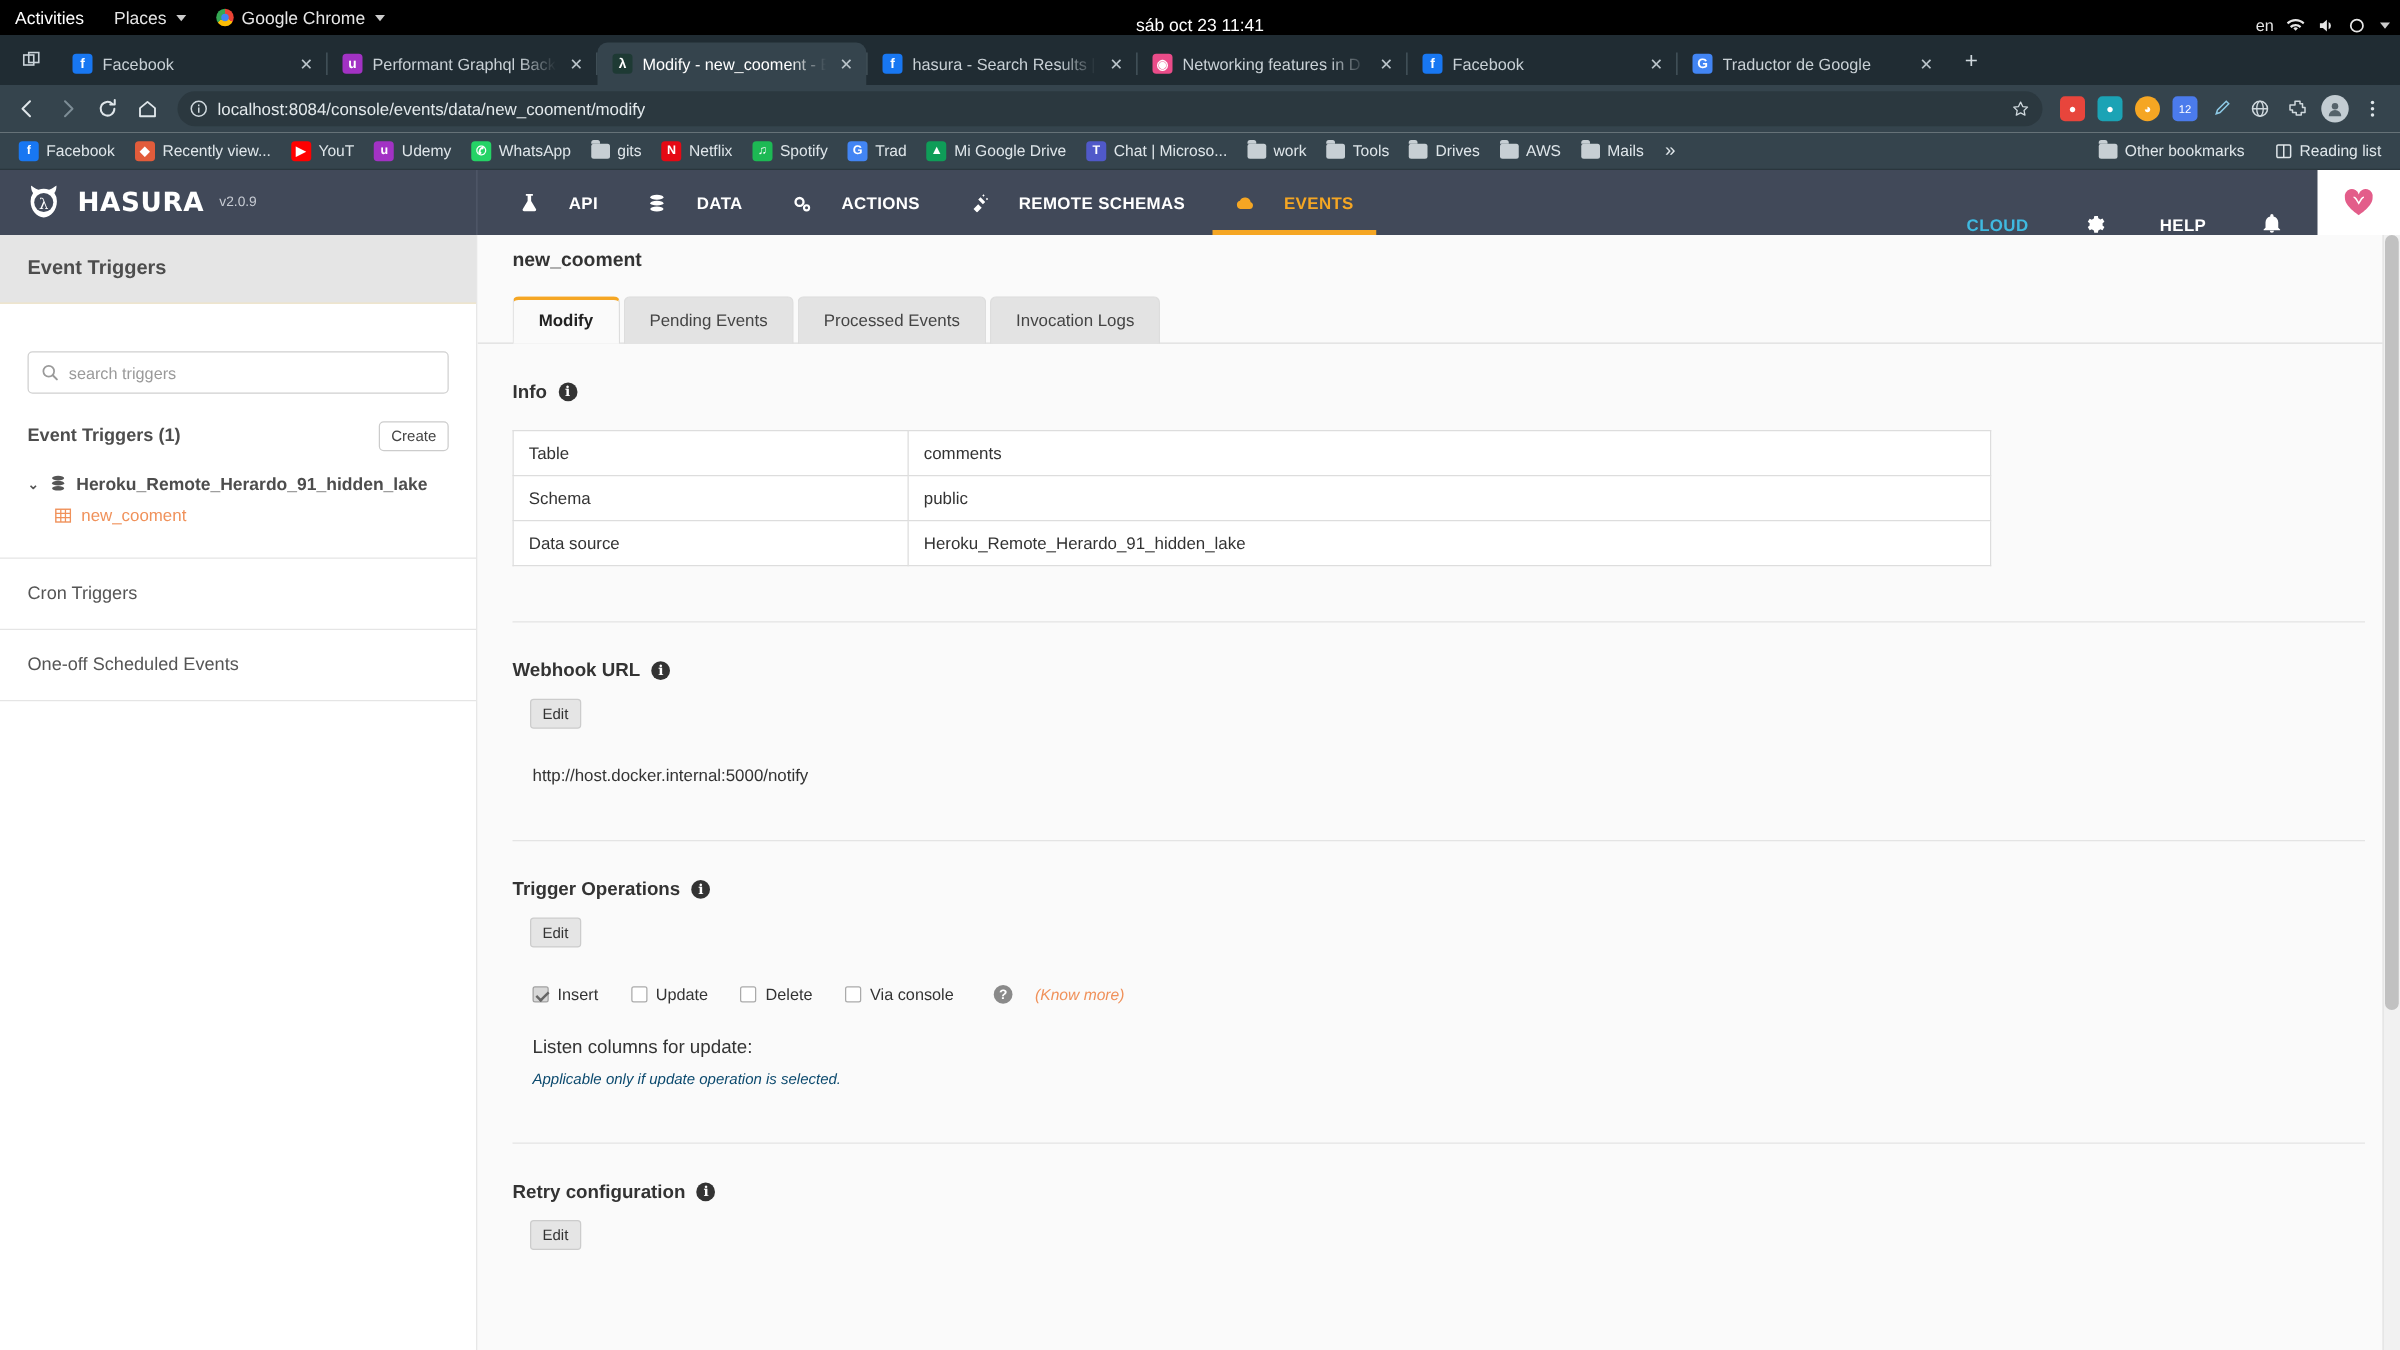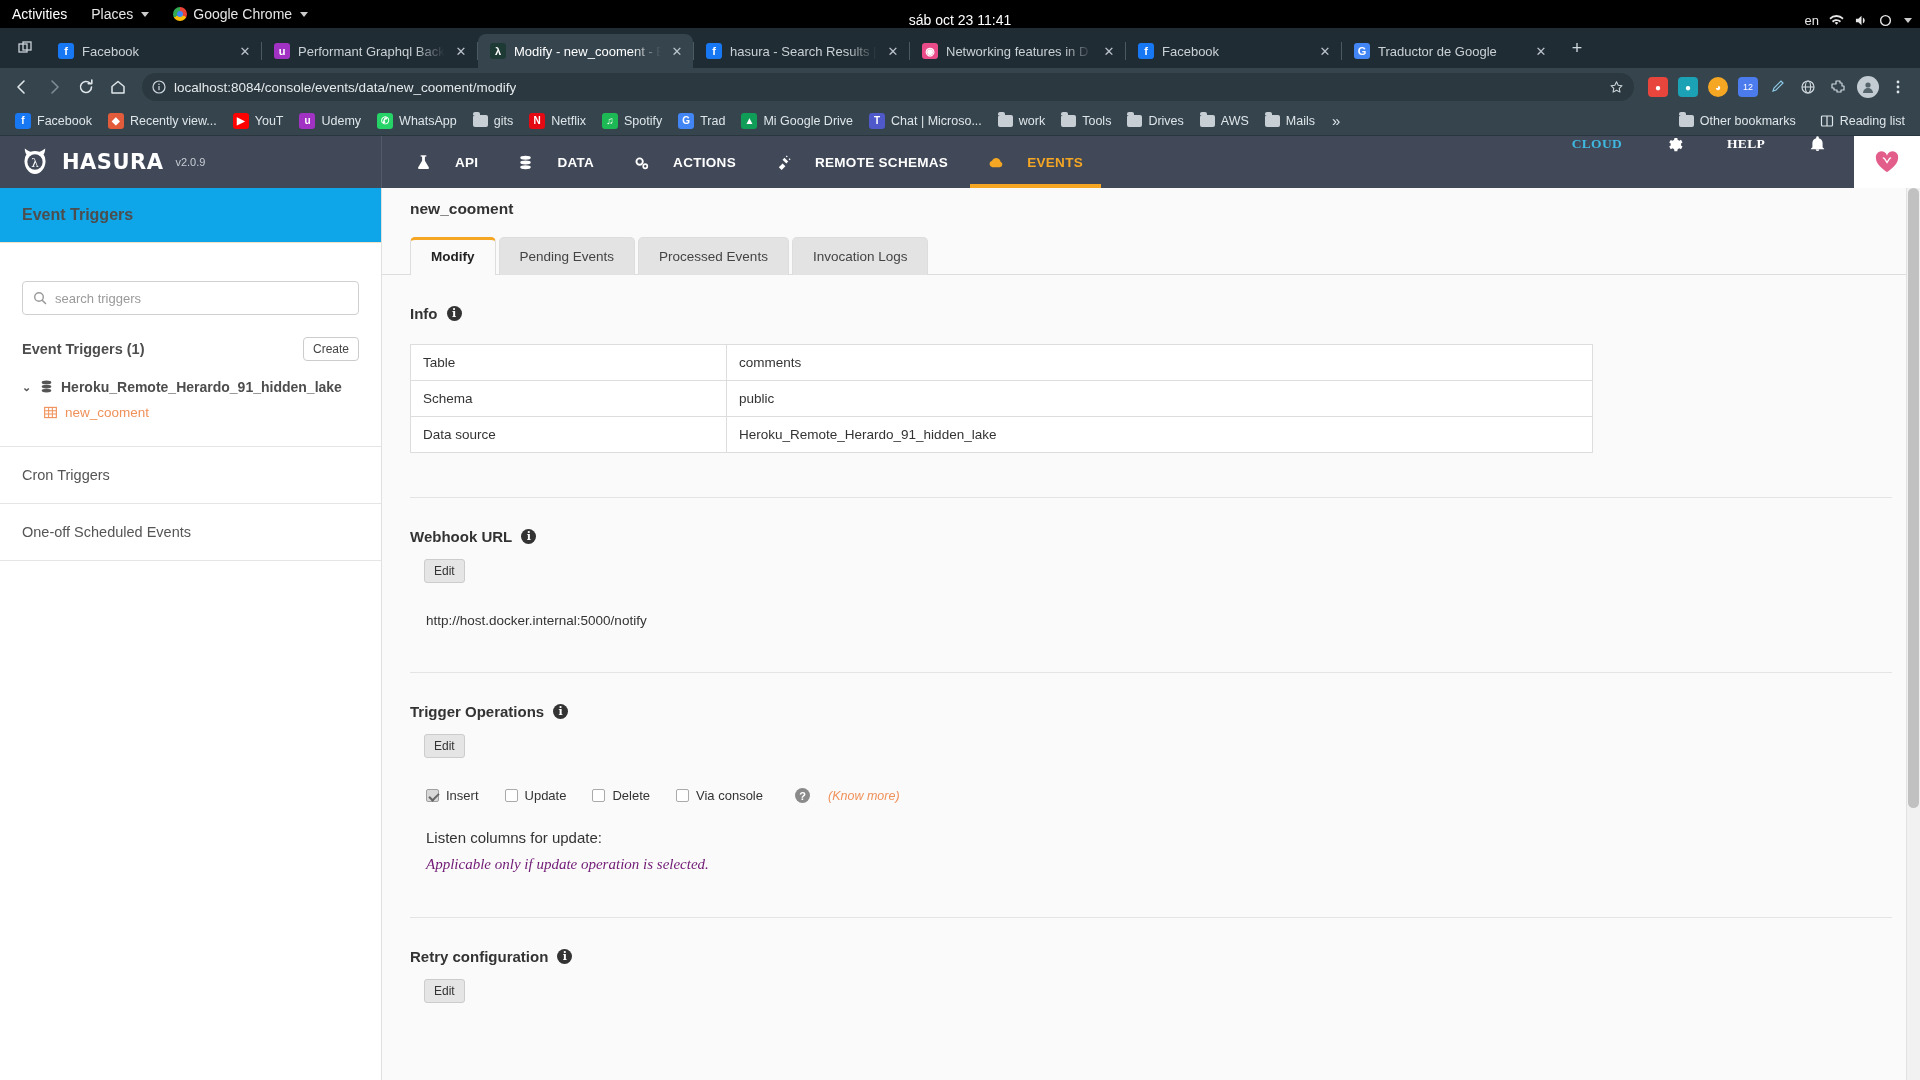--- a/index.html
+++ b/index.html
@@ -148,38 +148,38 @@
   .hnav-item {
     display:flex; align-items:center; gap:24px; height:100%;
     padding: 0 18px; color:#fff; font-size: 13.5px; font-weight:bold;
     letter-spacing:0.3px; position:relative; text-transform:uppercase;
   }
   .hnav-item.active { color:#f5a623; }
   .hnav-item.active::after {
     content:""; position:absolute; left:0; right:0; bottom:0; height:4px; background:#f5a623;
   }
   .hnav-item svg { display:block; }
-  .hright { margin-left:auto; display:flex; align-items:flex-start; gap:12px; height:100%; padding-right:0;font-family:Liberation Serif, serif; }
+  .hright { margin-left:auto; display:flex; align-items:flex-end; gap:12px; height:100%; padding-right:0; }
   .hright-item { padding: 0 16px; color:#fff; font-size:13.5px; font-weight:bold; display:flex; align-items:center; letter-spacing:0.3px; }
   .hright-item.cloud { color:#3fb9e0; }
   .pro-pill {
     width: 66px; height:100%; background:#fff; display:flex;
     align-items:center; justify-content:center;
   }
   .pro-heart { width:26px; height:24px; }
 
   .body-row { flex:1 1 auto; display:flex; min-height:0; }
 
   
   .sidebar {
     width: 382px; flex:0 0 382px; border-right: 1px solid #e0e0e0;
     display:flex; flex-direction:column; background:#fff; overflow:hidden;
   }
   .sb-head {
-    background: #0ea5e9; padding: 18px 22px; font-size: 16px;
+    background: #e5e5e5; padding: 18px 22px; font-size: 16px;
     color: #4d4d4d; font-weight: bold; border-bottom: 1px solid #f0e3c5;
   }
   .sb-body { padding: 18px 22px 0 22px; }
   .sb-search {
     height: 34px; border: 1px solid #d0d0d0; border-radius: 4px;
     display:flex; align-items:center; padding: 0 10px; gap: 8px;
     color:#9a9a9a; font-size: 13px; margin-top: 20px;
   }
   .sb-section {
     display:flex; align-items:center; justify-content:space-between;
@@ -260,21 +260,21 @@
     border: solid #666; border-width: 0 2px 2px 0; transform: rotate(45deg);
   }
   .cb-label { font-size: 13px; color:#333; margin-right: 18px; }
   .q-ico {
     width: 15px; height:15px; border-radius:50%; background:#8a8a8a; color:#fff;
     font-size:11px; font-weight:bold; display:inline-flex;
     align-items:center; justify-content:center; margin-left: 6px;
   }
   .know-more { color:#f0915a; font-size: 12.5px; font-style: italic; margin-left:10px; }
   .listen-label { margin: 26px 0 0 16px; font-size: 15px; color:#333; }
-  .listen-note { margin: 10px 0 0 16px; font-size: 15px; color:#701a75; font-style: italic; font-family: Liberation Serif, serif; }
+  .listen-note { margin: 10px 0 0 16px; font-size: 12px; color:#0c4a6e; font-style: italic; }
 
   
   .scroll-track {
     position:absolute; right:0; top:0; width: 14px; height: 100%;
     background:#f1f1f1; border-left: 1px solid #e2e2e2;
   }
   .scroll-thumb {
     position:absolute; right:1px; top: 0px; width: 11px; height: 620px;
     background:#c1c1c1; border-radius: 6px;
   }

